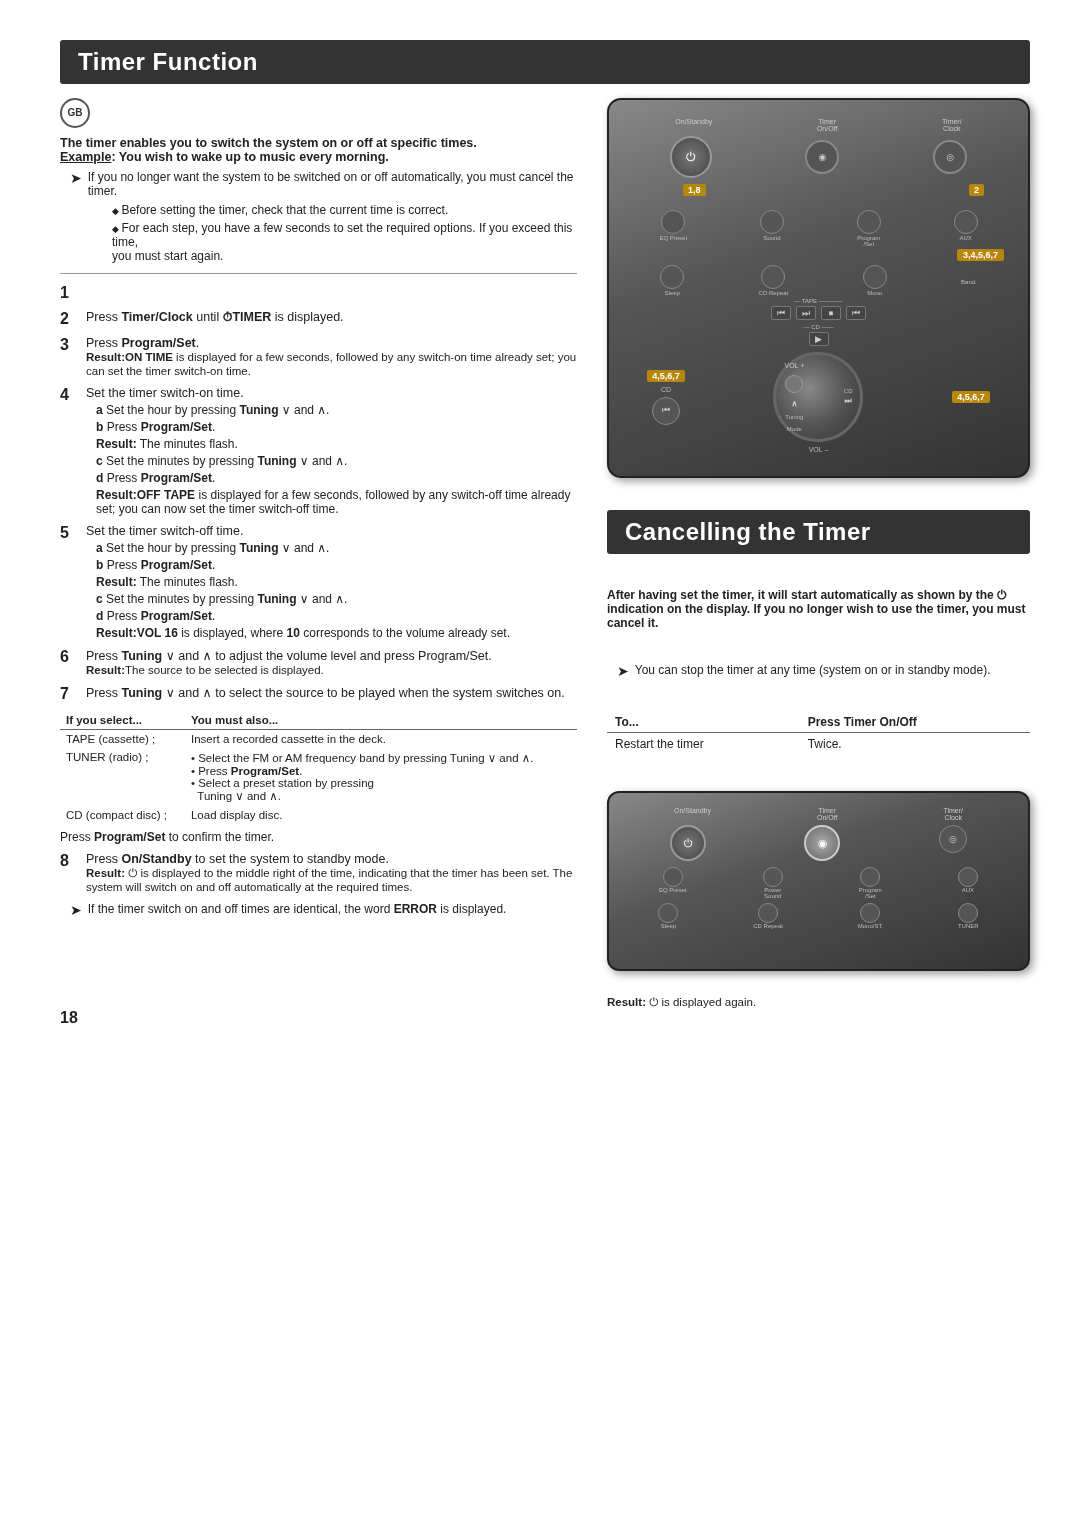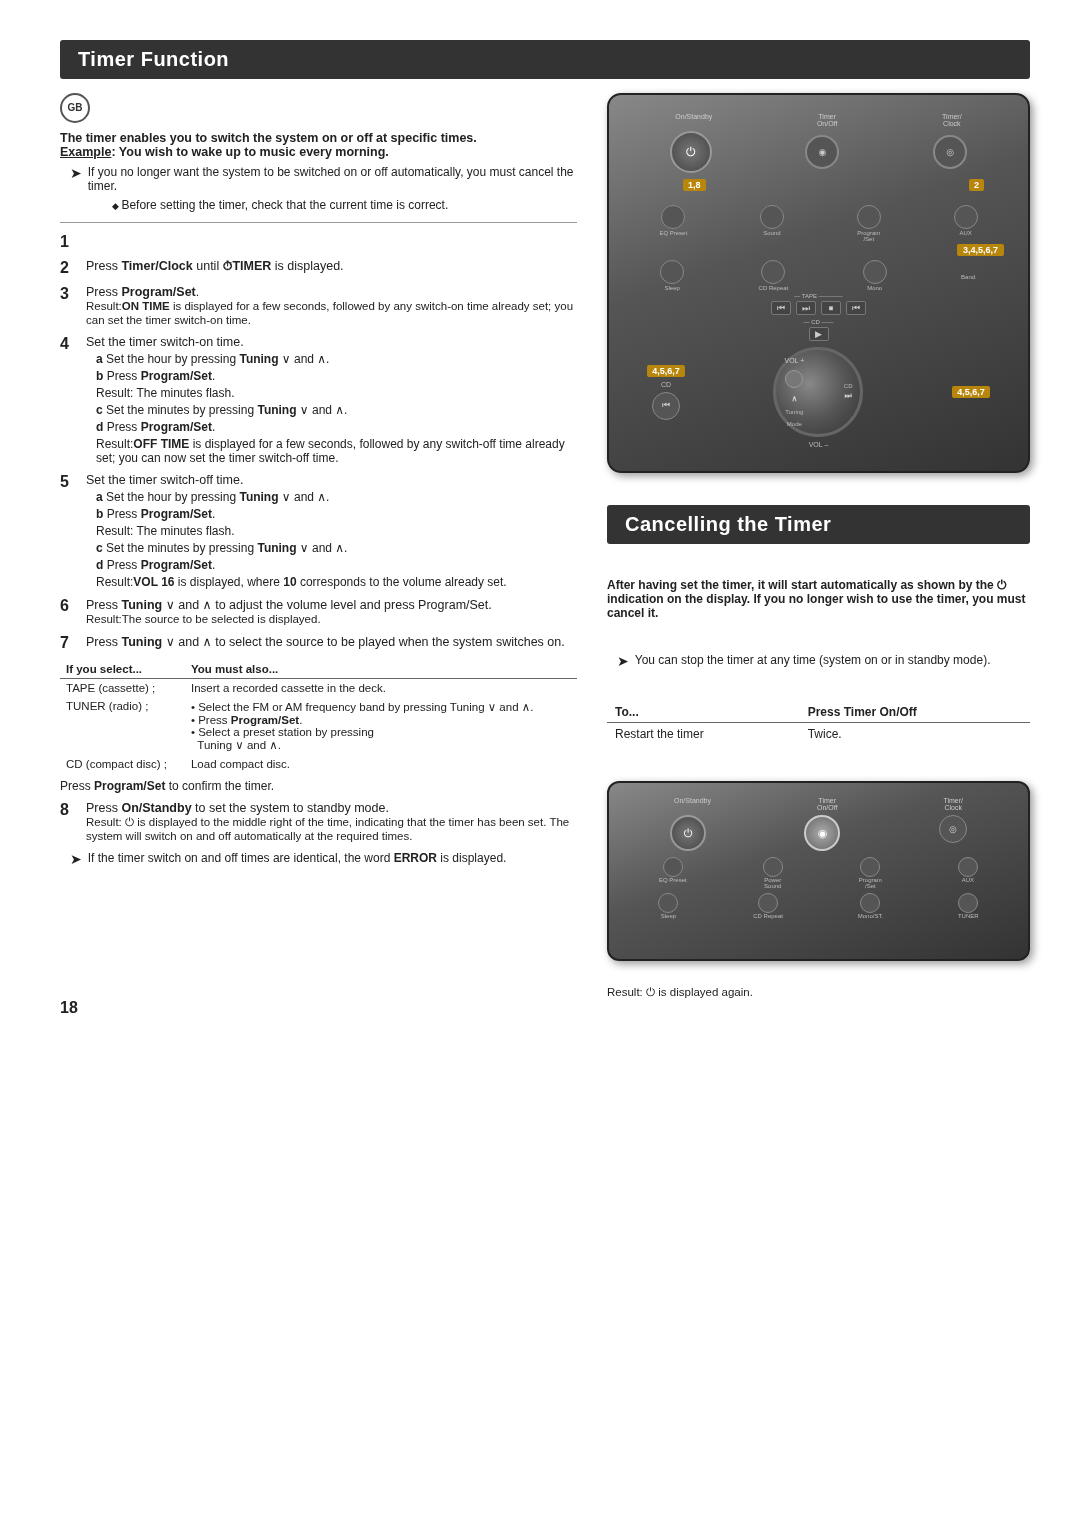--- a/index.html
+++ b/index.html
@@ -16,21 +16,21 @@
       width: 1080px;
       min-height: 1528px;
       padding: 40px 50px 40px 60px;
       display: flex;
       flex-direction: column;
     }
     .section-header {
       background: #333;
       color: #fff;
       padding: 8px 18px;
-      font-size: 20px;
+      font-size: 24px;
       font-weight: bold;
       margin-bottom: 14px;
       border-radius: 3px;
       letter-spacing: 0.5px;
     }
     .two-col {
       display: flex;
       gap: 30px;
       flex: 1;
     }
@@ -87,21 +87,21 @@
       font-size: 12.5px;
     }
     .step-num {
       font-size: 16px;
       font-weight: bold;
       min-width: 18px;
     }
     .step-content { flex: 1; }
     .step-content b { font-weight: bold; }
     .result-line { font-size: 11.5px; margin-top: 2px; }
-    .result-label { font-weight: normal; }
+    .result-label { font-weight: bold; }
     .sub-step { margin-left: 10px; margin-top: 3px; font-size: 12px; }
     .sub-step b { font-weight: bold; }
     
     .select-table {
       width: 100%;
       border-collapse: collapse;
       margin: 6px 0;
       font-size: 11.5px;
     }
     .select-table th {
@@ -176,20 +176,21 @@
           <span><span class="underline">Example</span><span>: You wish to wake up to music every morning.</span></span>
         </p>
 
         <div class="bullet-arrow">
           <span class="arrow-icon">➤</span>
           <span>If you no longer want the system to be switched on or off automatically, you must cancel the timer.</span>
         </div>
 
         <div style="margin-left:28px;">
           <div class="sub-bullet">Before setting the timer, check that the current time is correct.</div>
+          <div class="sub-bullet" style="margin-top:4px;">For each step, you have a few seconds to set the required options. If you exceed this time,<br>you must start again.</div>
         </div>
 
         <hr class="divider">
 
         <ol class="step-list">
           <li class="step-item">
             <span class="step-num">1</span>
           </li>
           <li class="step-item">
             <span class="step-num">2</span>
@@ -204,21 +205,21 @@
           </li>
           <li class="step-item">
             <span class="step-num">4</span>
             <div class="step-content">
               Set the timer switch-on time.
               <div class="sub-step"><b>a</b> Set the hour by pressing <b>Tuning</b> ∨ and ∧.</div>
               <div class="sub-step"><b>b</b> Press <b>Program/Set</b>.</div>
               <div class="sub-step result-line"><span class="result-label">Result:</span> The minutes flash.</div>
               <div class="sub-step"><b>c</b> Set the minutes by pressing <b>Tuning</b> ∨ and ∧.</div>
               <div class="sub-step"><b>d</b> Press <b>Program/Set</b>.</div>
-              <div class="sub-step result-line"><span class="result-label">Result:</span><b>OFF TIME</b> is displayed  for a few seconds, followed by any switch-off time already set; you can now set the timer switch-off time.</div>
+              <div class="sub-step result-line"><span class="result-label">Result:</span><b>OFF TAPE</b> is displayed  for a few seconds, followed by any switch-off time already set; you can now set the timer switch-off time.</div>
             </div>
           </li>
           <li class="step-item">
             <span class="step-num">5</span>
             <div class="step-content">
               Set the timer switch-off time.
               <div class="sub-step"><b>a</b> Set the hour by pressing <b>Tuning</b> ∨ and ∧.</div>
               <div class="sub-step"><b>b</b> Press <b>Program/Set</b>.</div>
               <div class="sub-step result-line"><span class="result-label">Result:</span> The minutes flash.</div>
               <div class="sub-step"><b>c</b> Set the minutes by pressing <b>Tuning</b> ∨ and ∧.</div>
@@ -257,21 +258,21 @@
             <tr>
               <td>TUNER (radio) ;</td>
               <td>
                 • Select the FM or AM frequency band by pressing Tuning ∨ and ∧.<br>
                 • Press <b>Program/Set</b>.<br>
                 • Select a preset station by pressing<br>&nbsp;&nbsp;Tuning ∨ and ∧.
               </td>
             </tr>
             <tr>
               <td>CD (compact disc) ;</td>
-              <td>Load compact disc.</td>
+              <td>Load display disc.</td>
             </tr>
           </tbody>
         </table>
         <div style="font-size:12px; margin-bottom:8px;">Press <b>Program/Set</b> to confirm the timer.</div>
 
         
         <ol class="step-list">
           <li class="step-item">
             <span class="step-num">8</span>
             <div class="step-content">

